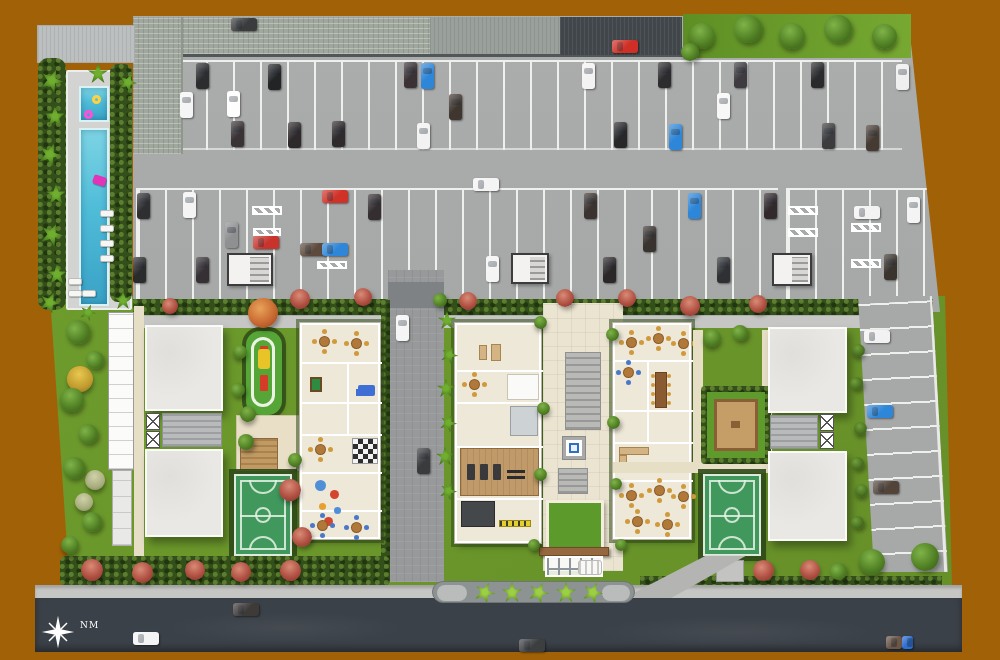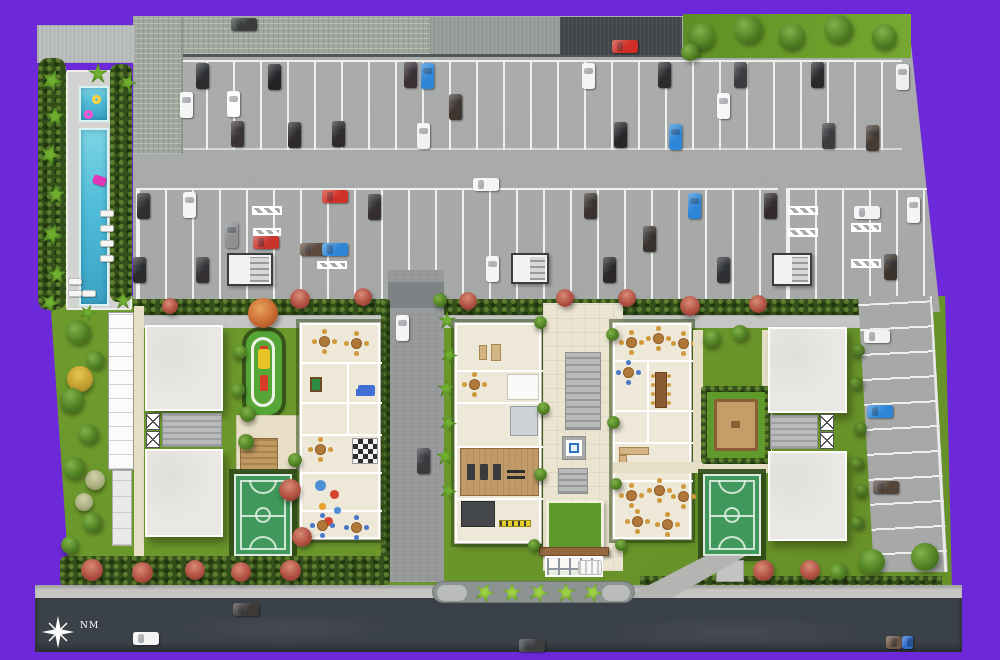--- a/index.html
+++ b/index.html
@@ -1,16 +1,16 @@
 <!DOCTYPE html>
 <html style="--c-parking: #a7a9a8; --c-stripe: #eef0ee; --c-street: #3b4148; --c-sidewalk: #c6c7c5; --c-lawn: #6f9e2d; --c-lawn_bright: #76a832; --c-hedge: #34501a; --c-water: #4fbcd8; --c-water_light: #7dd4e4; --c-deck: #d3d4d2; --c-roof_light: #bcbfc0; --c-roof_green: #a0a89e; --c-roof_dark: #41464a; --c-building: #e9e8e4; --c-amenity: #eee8d8; --c-court: #41985c; --c-court_line: #ddeadd; --c-wood: #c09a68; --c-plaza: #ebe4d1; --c-driveway: #97999b; --c-median: #8d9292; --c-fountain: #2f6fc4; --c-canopy_beam: #96683f; --c-chair_gold: #d09a3c; --c-playground: #55a636;"><head>
 <meta charset="utf-8">
 <style>
   html,body{margin:0;padding:0;background:#fff;font-family:"DejaVu Sans",sans-serif;}
-  #site{position:relative;width:1000px;height:660px;background:#6d28d9;overflow:hidden;}
+  #site{position:relative;width:1000px;height:660px;background:#a16207;overflow:hidden;}
   #site div{position:absolute;box-sizing:border-box;}
 
   
   #lawn-base{left:0;top:0;width:1000px;height:660px;
     background:linear-gradient(135deg,var(--c-lawn),#668f28);
     clip-path:polygon(50px 296px,945px 296px,952px 590px,70px 590px);}
   #parking{left:0;top:0;width:1000px;height:660px;background:var(--c-parking);
     clip-path:polygon(133px 16px,908px 16px,940px 312px,133px 312px);
     background-image:linear-gradient(180deg,rgba(255,255,255,.05),rgba(0,0,0,.04));}
   #parking-underline{left:133px;top:52px;width:778px;height:5px;background:var(--c-roof_dark);opacity:.85;}

